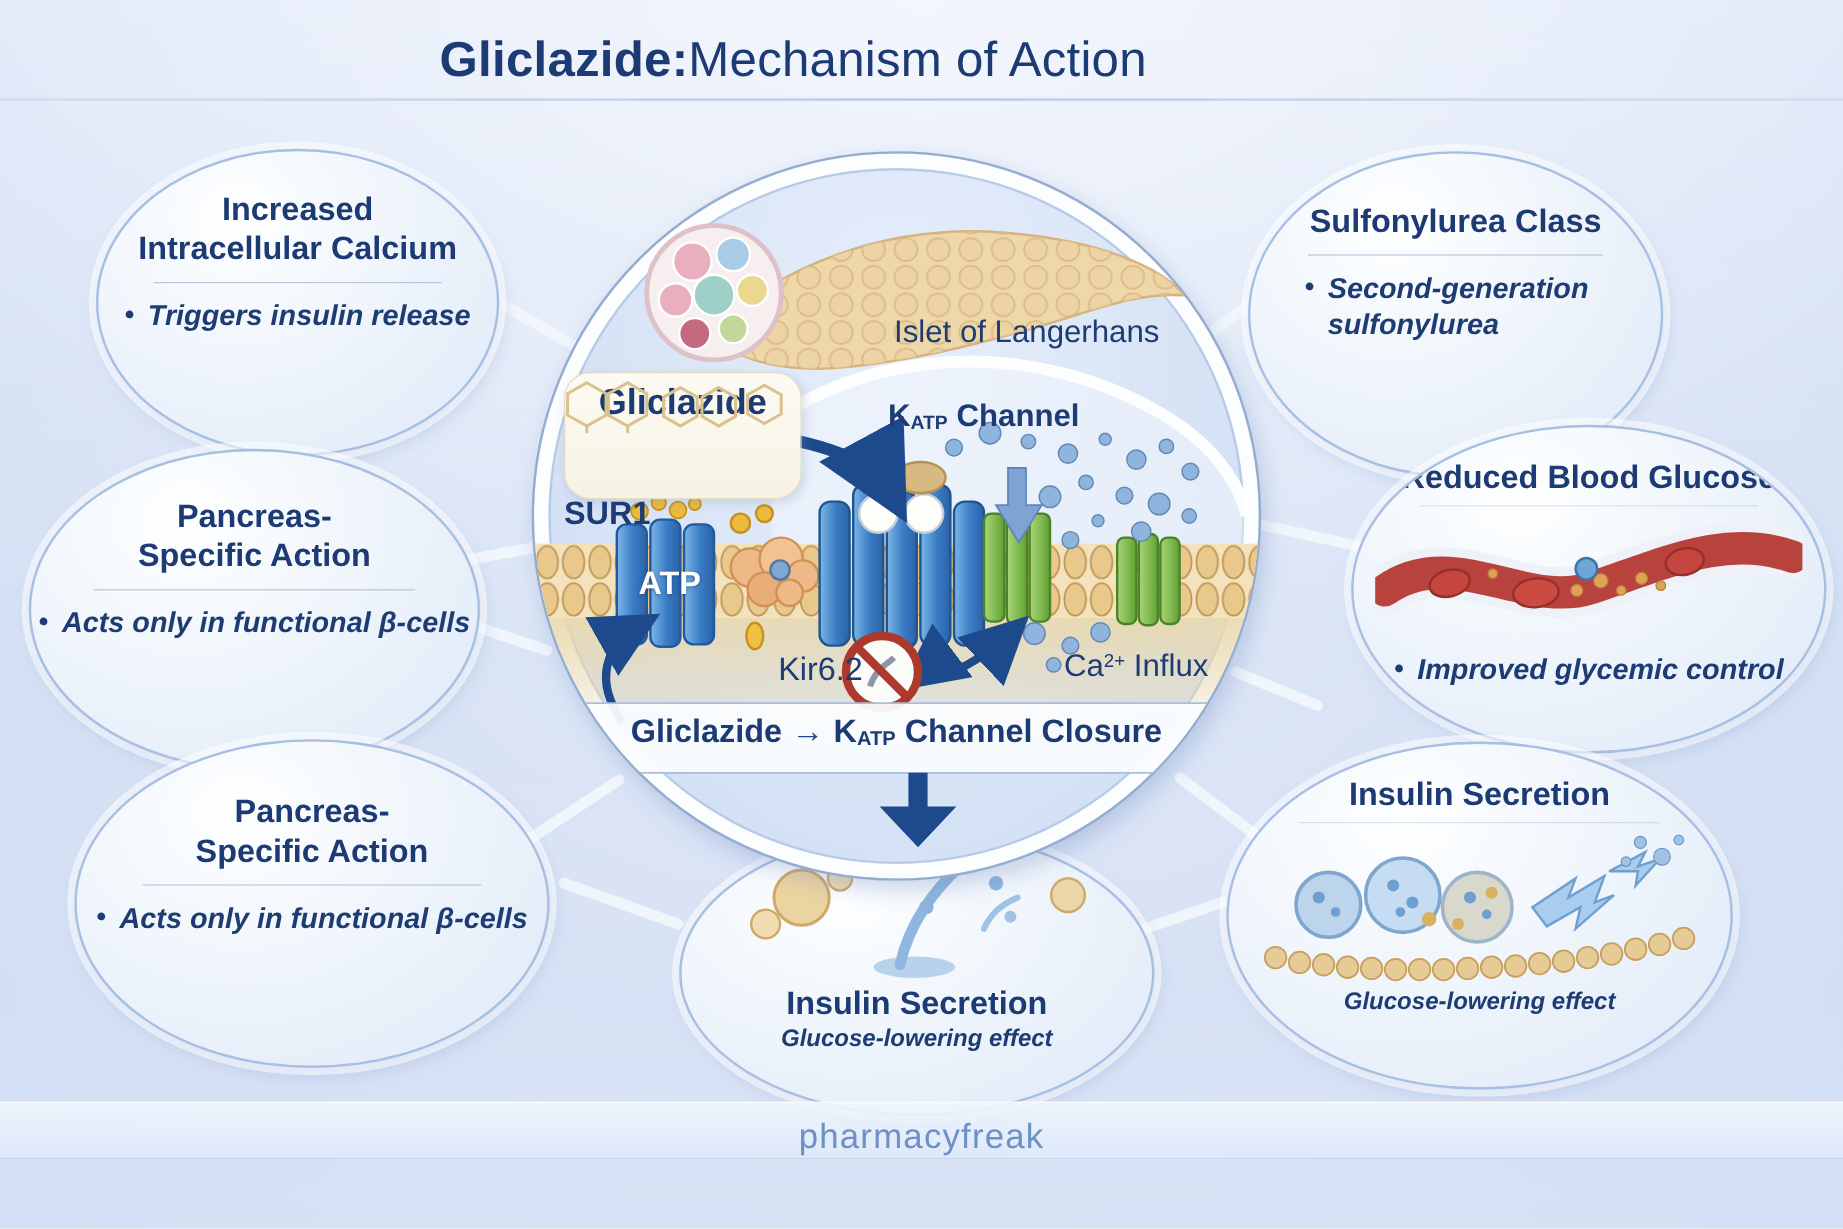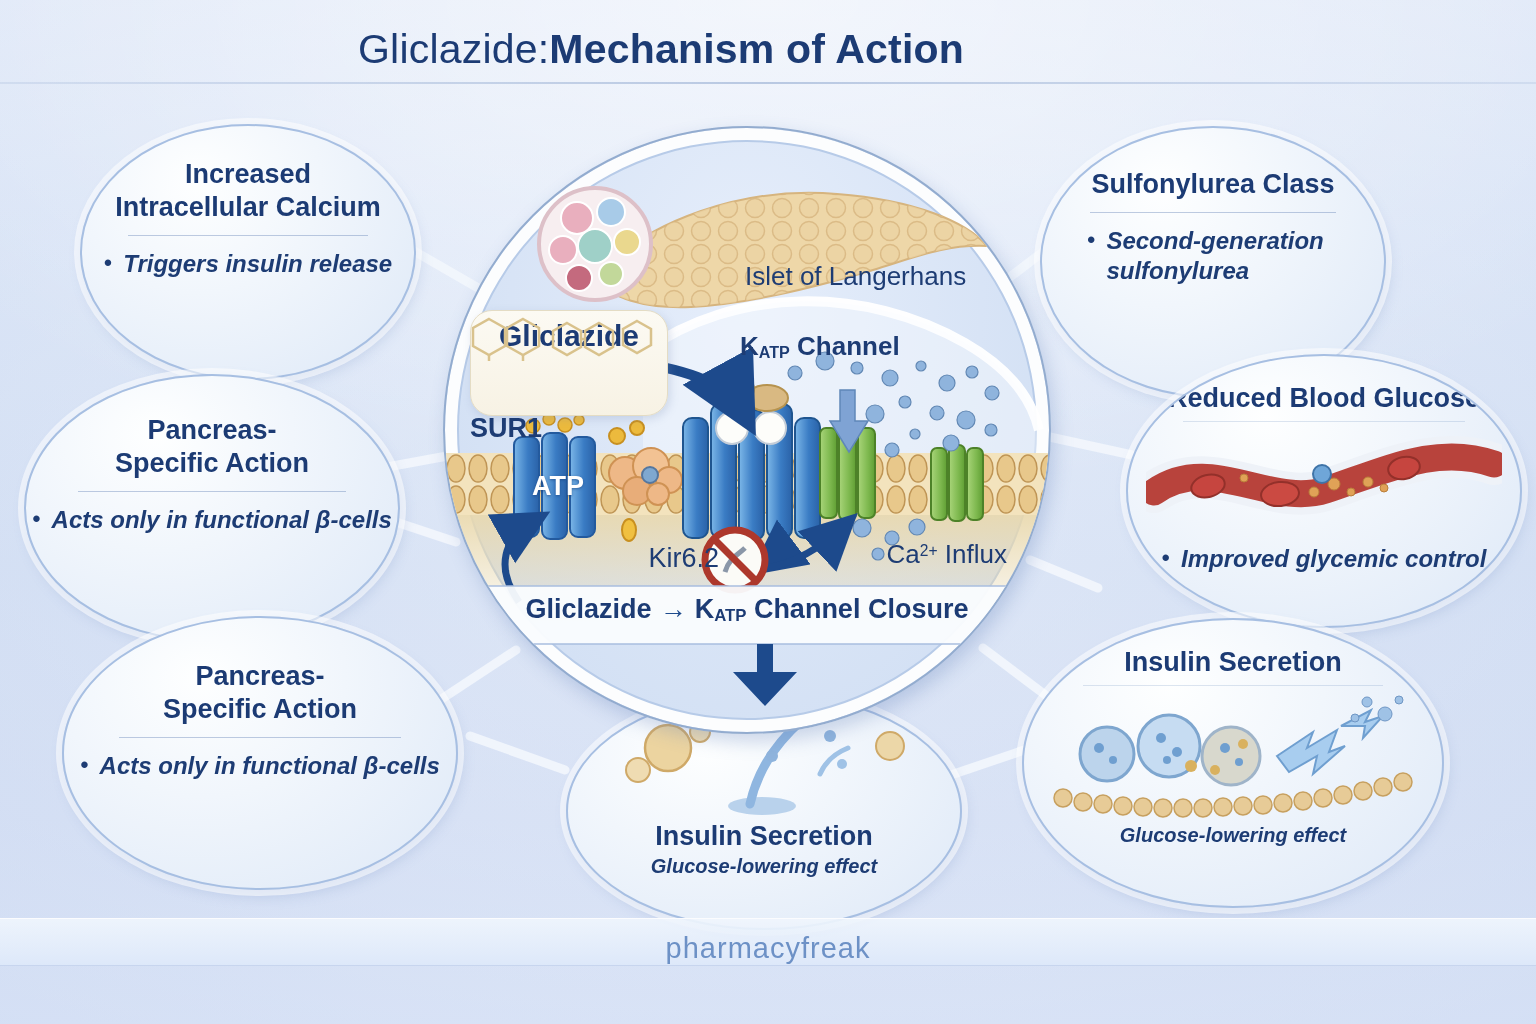--- a/index.html
+++ b/index.html
@@ -6,22 +6,22 @@
   .canvas{
     position:relative; width:1536px; height:1024px; overflow:hidden;
     font-family:"Liberation Sans", sans-serif; color:#1d3c74;
     background:
       radial-gradient(120% 90% at 50% 0%, rgba(255,255,255,.55), rgba(255,255,255,0) 55%),
       radial-gradient(130% 120% at 50% 45%, rgba(255,255,255,.28), rgba(163,188,228,.32) 96%),
       linear-gradient(180deg,#e9effb 0%,#dde7f8 20%,#d3dff4 55%,#d6e0f5 80%,#dce5f8 100%);
   }
   .title{position:absolute; top:26px; left:661px; transform:translateX(-50%);
     font-size:41px; white-space:nowrap; color:#1c3b74; letter-spacing:.2px;}
-  .title .bold{font-weight:normal;}
-  .title .rest{font-weight:bold; margin-left:0;}
+  .title .bold{font-weight:bold;}
+  .title .rest{font-weight:normal; margin-left:0;}
   .top-divider{position:absolute; top:82px; left:0; width:100%; height:2px;
     background:linear-gradient(90deg, rgba(140,165,205,.2), rgba(140,165,205,.55), rgba(140,165,205,.2));}
   .connectors{position:absolute; left:0; top:0; z-index:1;}
   
   .bubble{position:absolute; z-index:2; border-radius:50%;
     background:radial-gradient(ellipse at 35% 22%, #feffff 0%, #f1f6fc 40%, #dde8f7 100%);
     border:2px solid #a7bfe2;
     box-shadow:0 0 0 6px rgba(255,255,255,.55), 3px 6px 14px rgba(110,140,195,.28);
     display:flex; flex-direction:column; align-items:center; text-align:center; overflow:hidden;}
   .bhead{font-weight:bold; font-size:27px; line-height:1.22; color:#1c3b74;}

